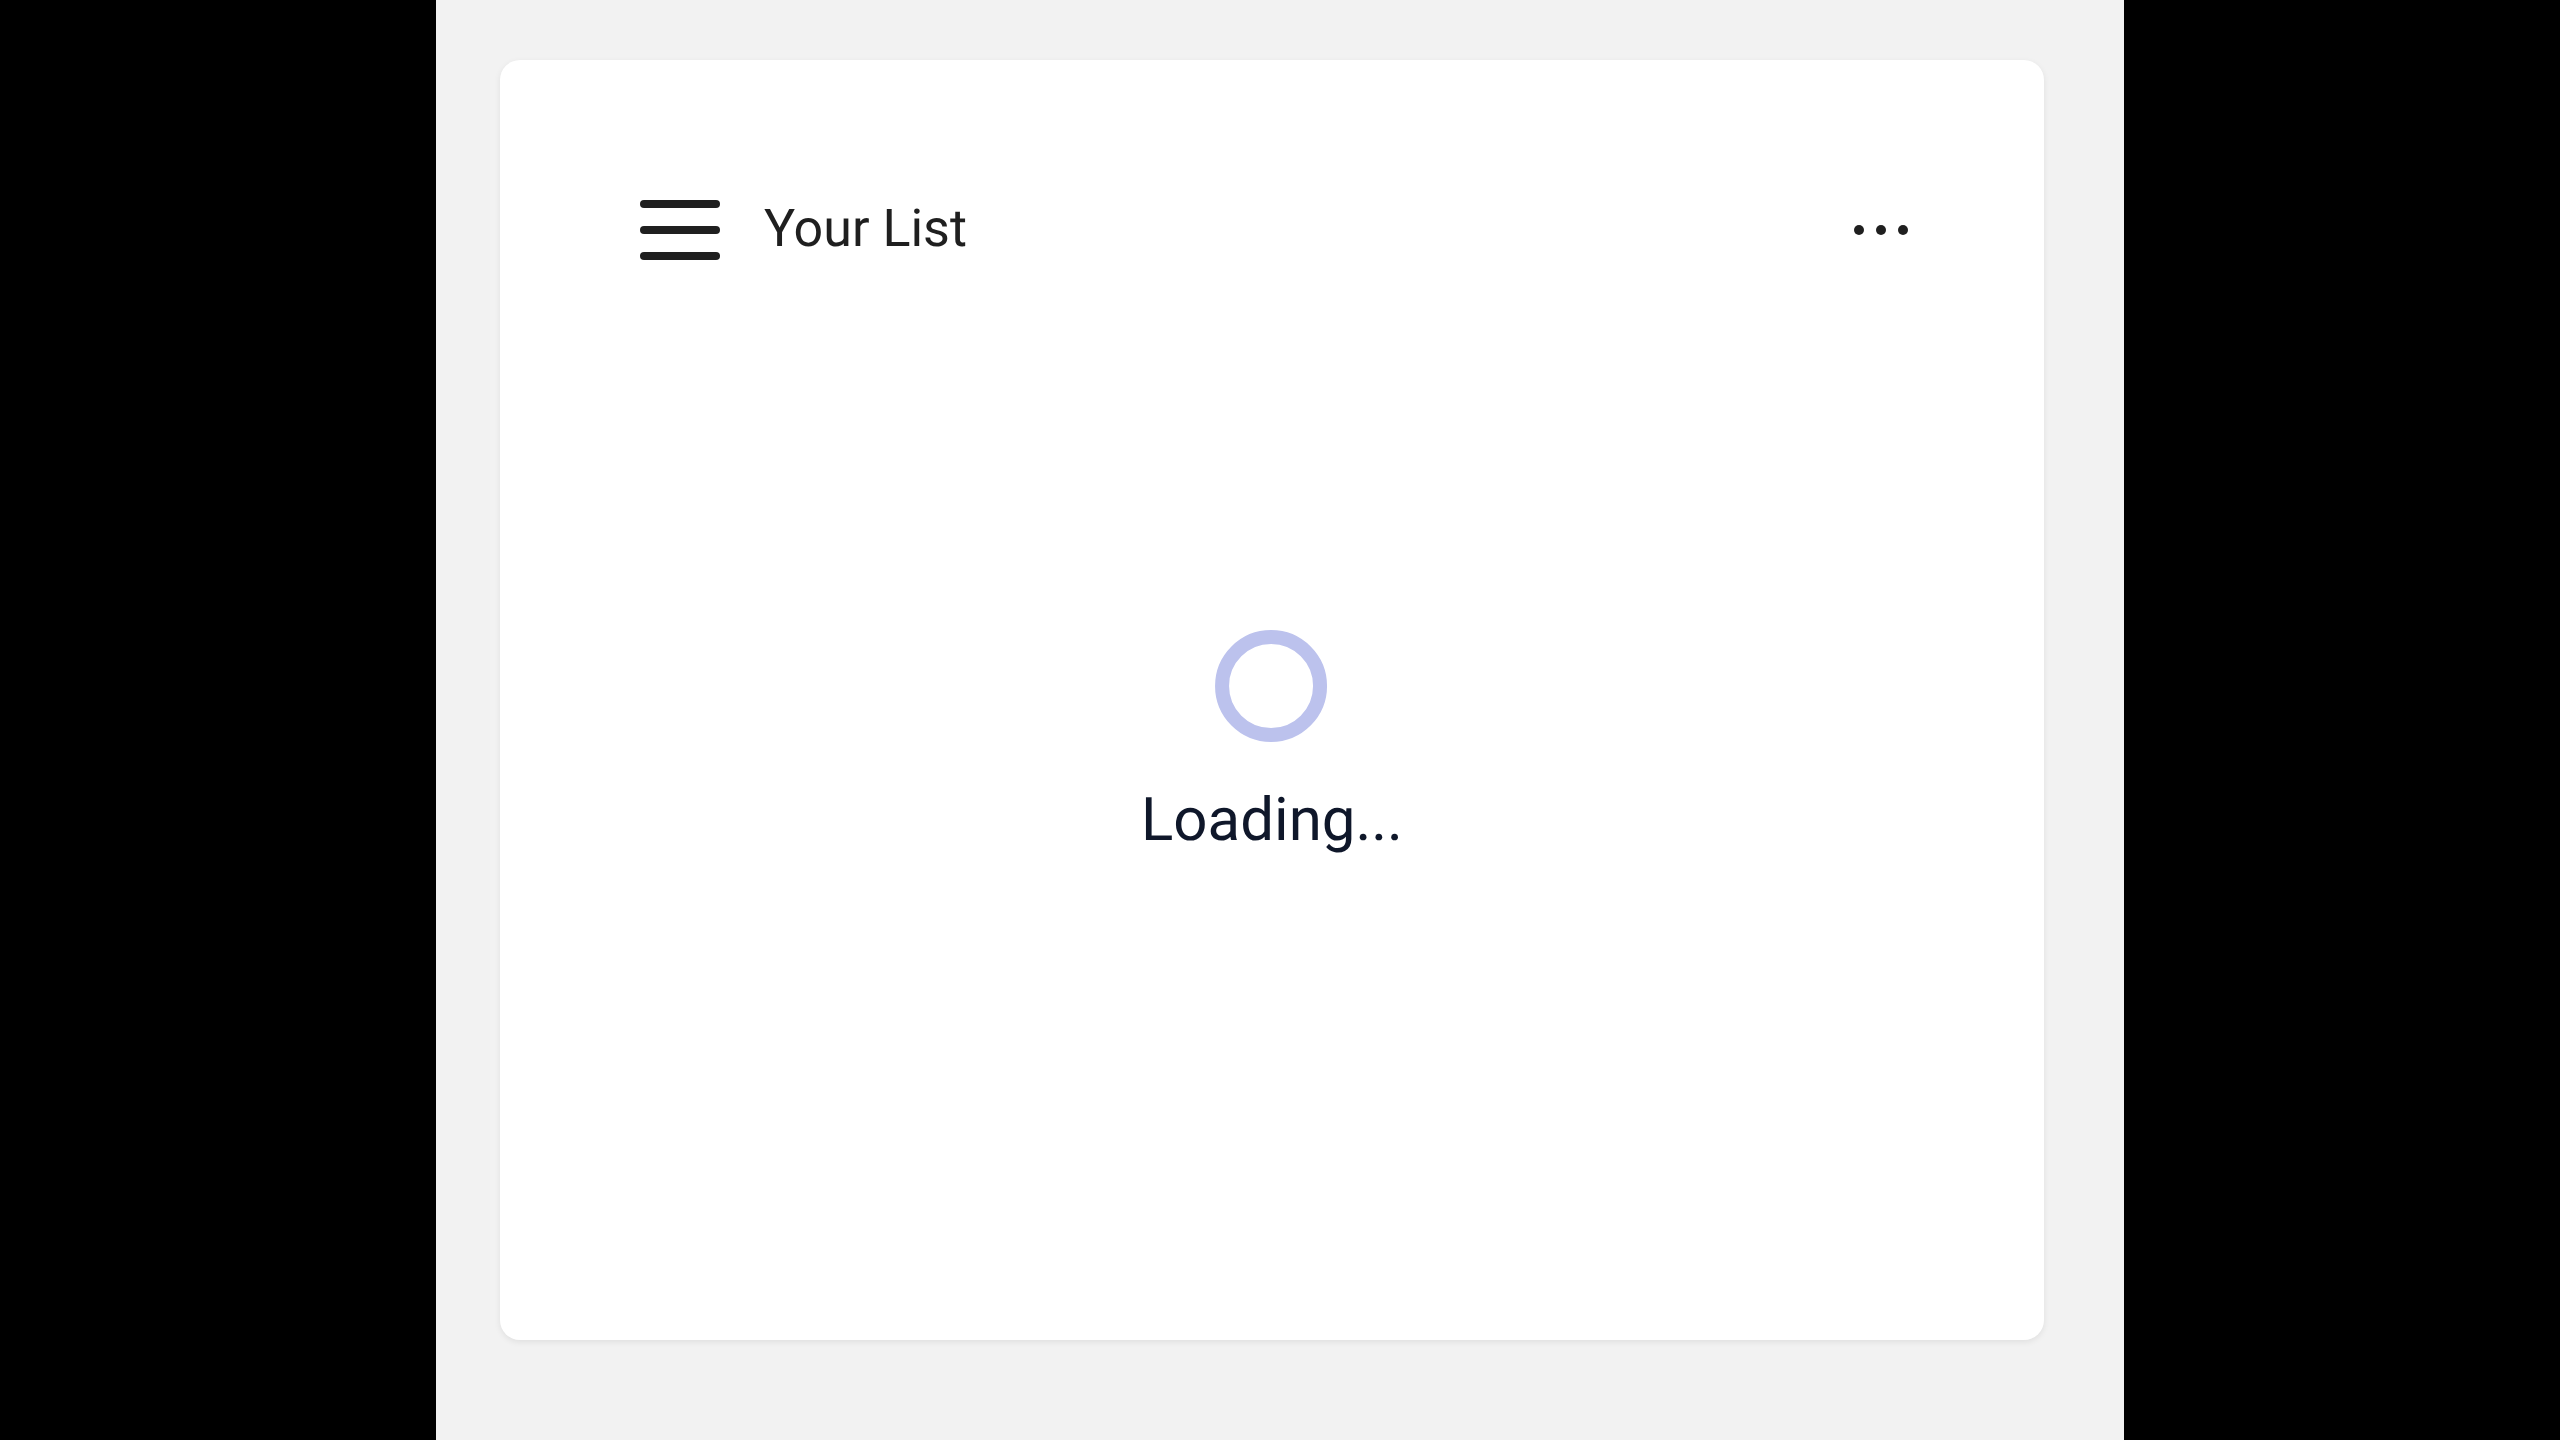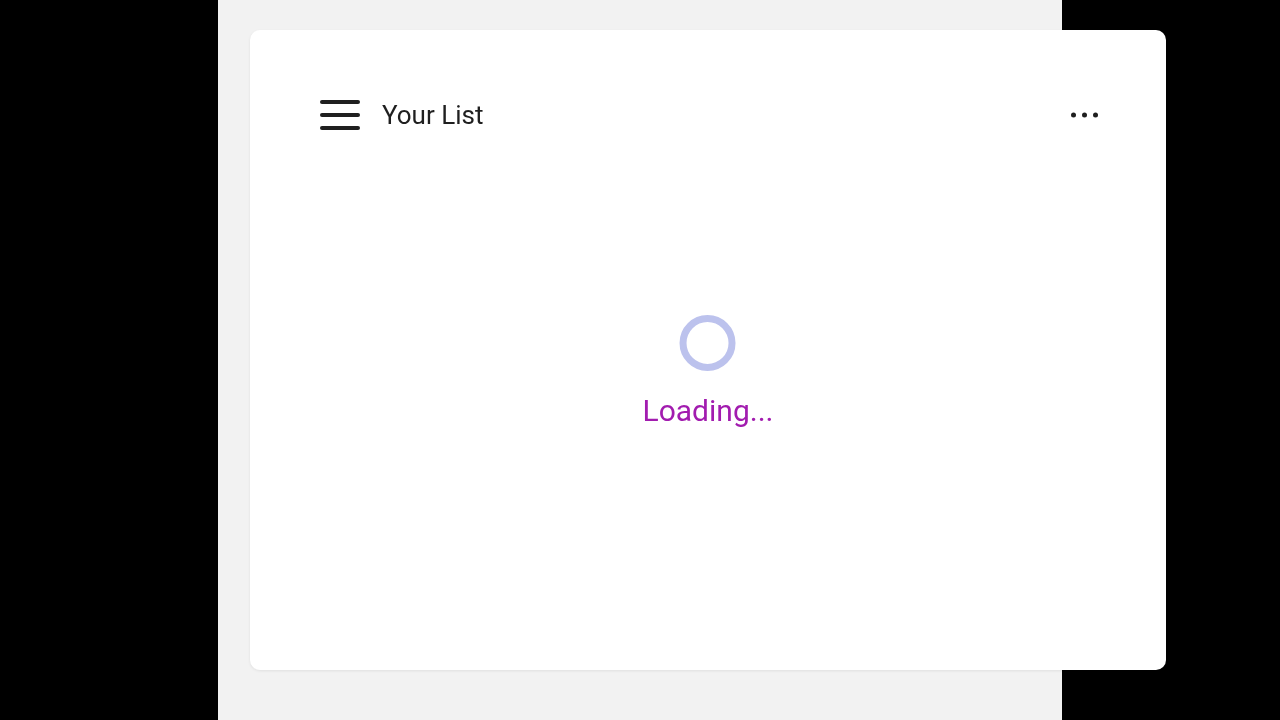--- a/index.html
+++ b/index.html
@@ -22,21 +22,21 @@
       top: 0;
       width: 844px;
       height: 720px;
       background: #f2f2f2;
     }
     
     .card {
       position: absolute;
       left: 32px;
       top: 30px;
-      width: 916px;
+      width: 772px;
       height: 640px;
       background: #ffffff;
       border-radius: 10px;
       box-shadow: 0 1px 3px rgba(0,0,0,0.08);
       text-align: center;
     }
     
     .header {
       position: absolute;
       top: 55px;
@@ -103,21 +103,21 @@
       width: 56px;
       height: 56px;
       border: 7px solid #bcc2ed;
       border-radius: 50%;
       margin-bottom: 22px;
     }
     
     .loading-text {
       font-size: 30px;
       font-weight: 400;
-      color: #a21caf;
+      color: #0f172a;
     }
   </style>
 </head>
 <body>
 
 <div class="viewport">
   <div class="card">
 
     <div class="header">
       <div class="hamburger">

